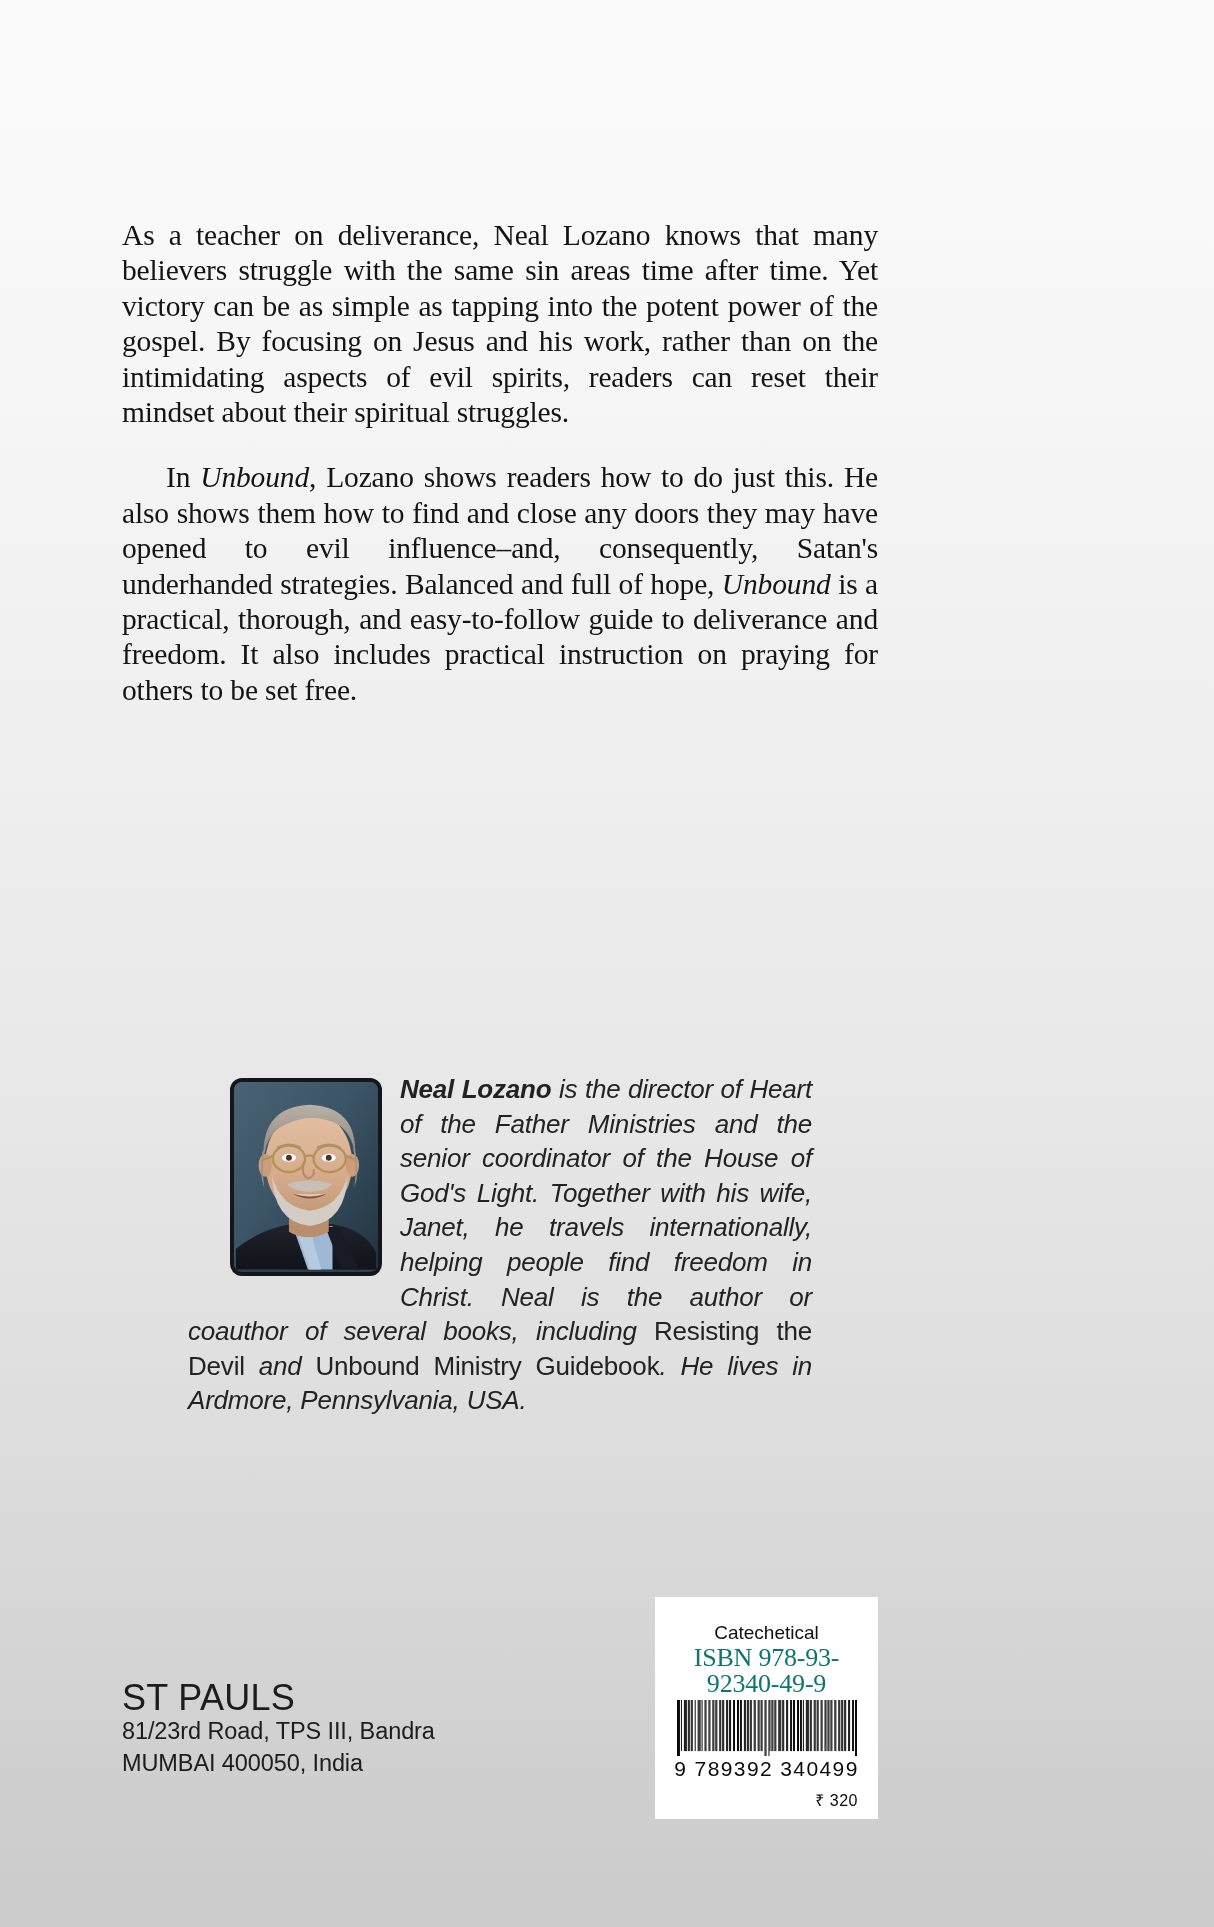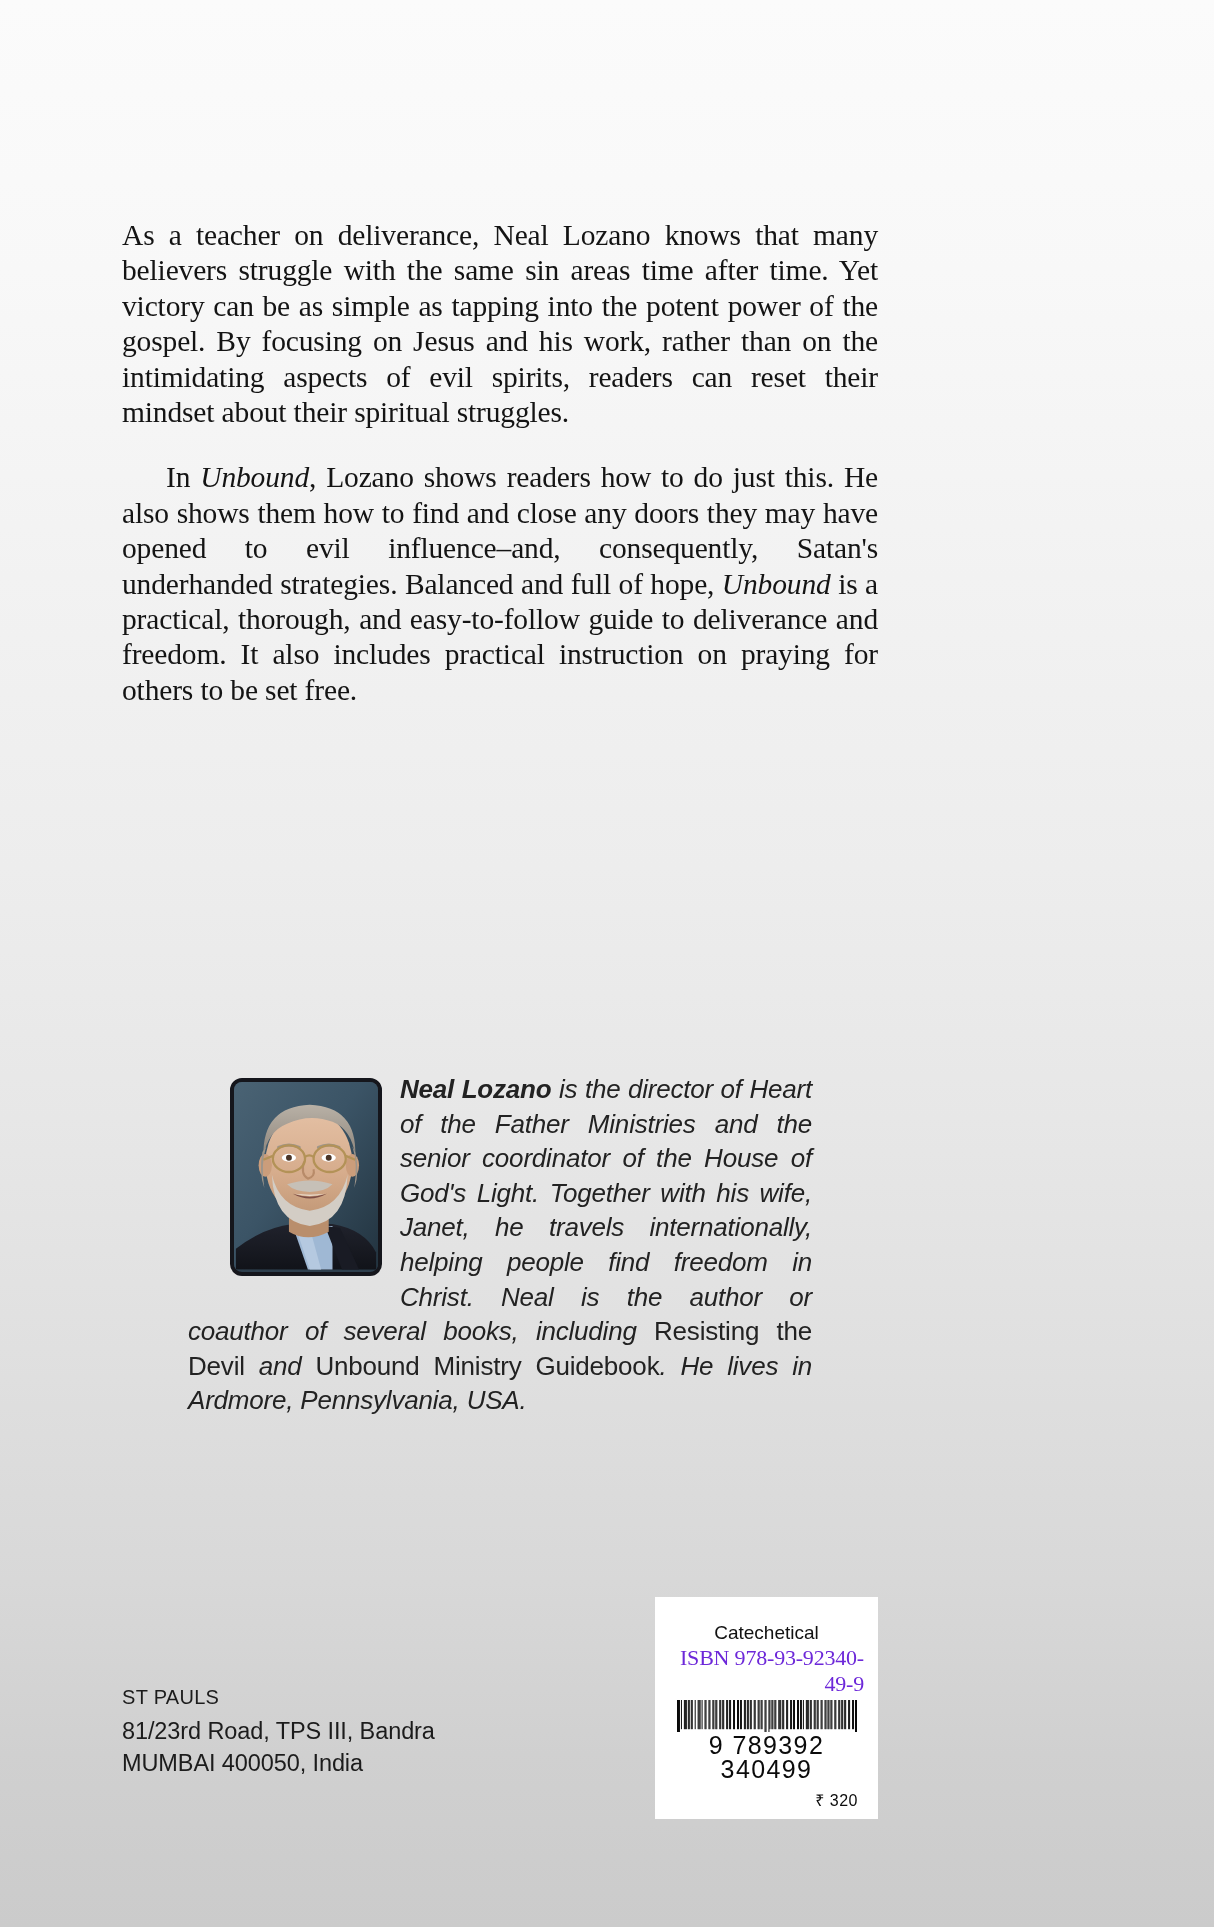--- a/index.html
+++ b/index.html
@@ -98,21 +98,21 @@
 
   
   .publisher {
     position: absolute;
     left: 122px;
     top: 1680px;
     font-family: "Liberation Sans", sans-serif;
     color: #1c1c1c;
   }
   .publisher .pub-name {
-    font-size: 20px;
+    font-size: 36px;
     line-height: 35px;
     letter-spacing: 0.3px;
   }
   .publisher .pub-line {
     font-size: 23.5px;
     line-height: 32px;
     letter-spacing: -0.1px;
   }
 
   
@@ -130,35 +130,35 @@
   }
   .bc-imprint {
     font-family: "Liberation Sans", sans-serif;
     font-size: 19px;
     text-align: center;
     color: #111;
     line-height: 24px;
   }
   .bc-isbn {
     font-family: "Liberation Serif", serif;
-    font-size: 22px;
-    text-align: right;
-    color: #6d28d9;
+    font-size: 26px;
+    text-align: center;
+    color: #0f766e;
     line-height: 26px;
     letter-spacing: -0.2px;
   }
   .bc-bars {
     margin: 3px auto 0 auto;
     width: 180px;
     height: 80px;
     display: block;
   }
   .bc-digits {
     font-family: "Liberation Sans", sans-serif;
-    font-size: 25px;
+    font-size: 21px;
     text-align: center;
     color: #0b0b0b;
     letter-spacing: 1.4px;
     line-height: 24px;
     margin-top: 1px;
   }
   .bc-price {
     font-family: "Liberation Sans", sans-serif;
     font-size: 16px;
     text-align: right;

